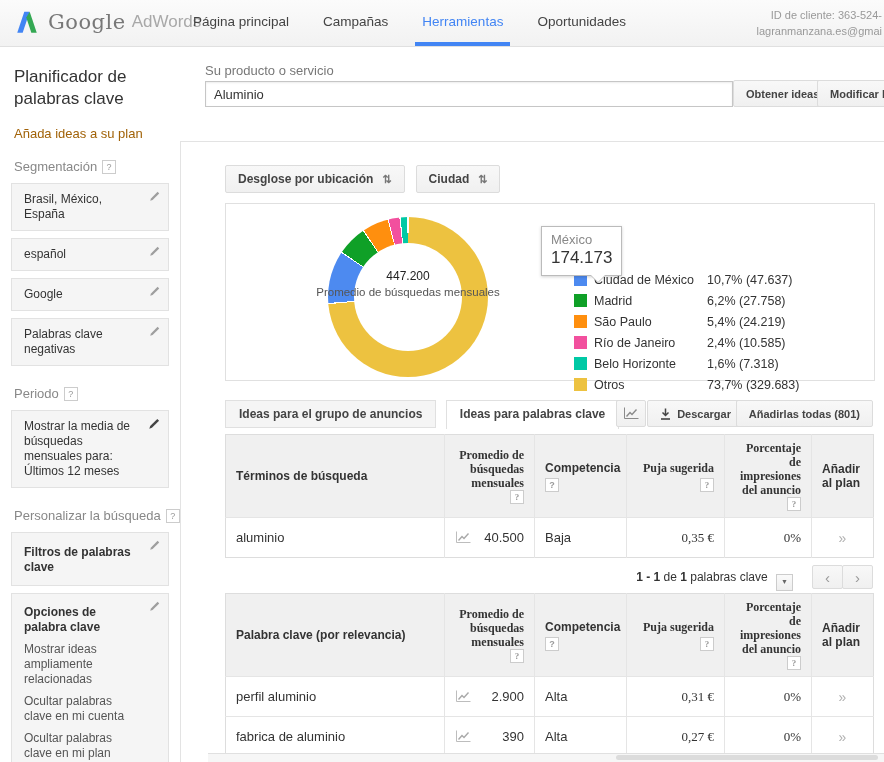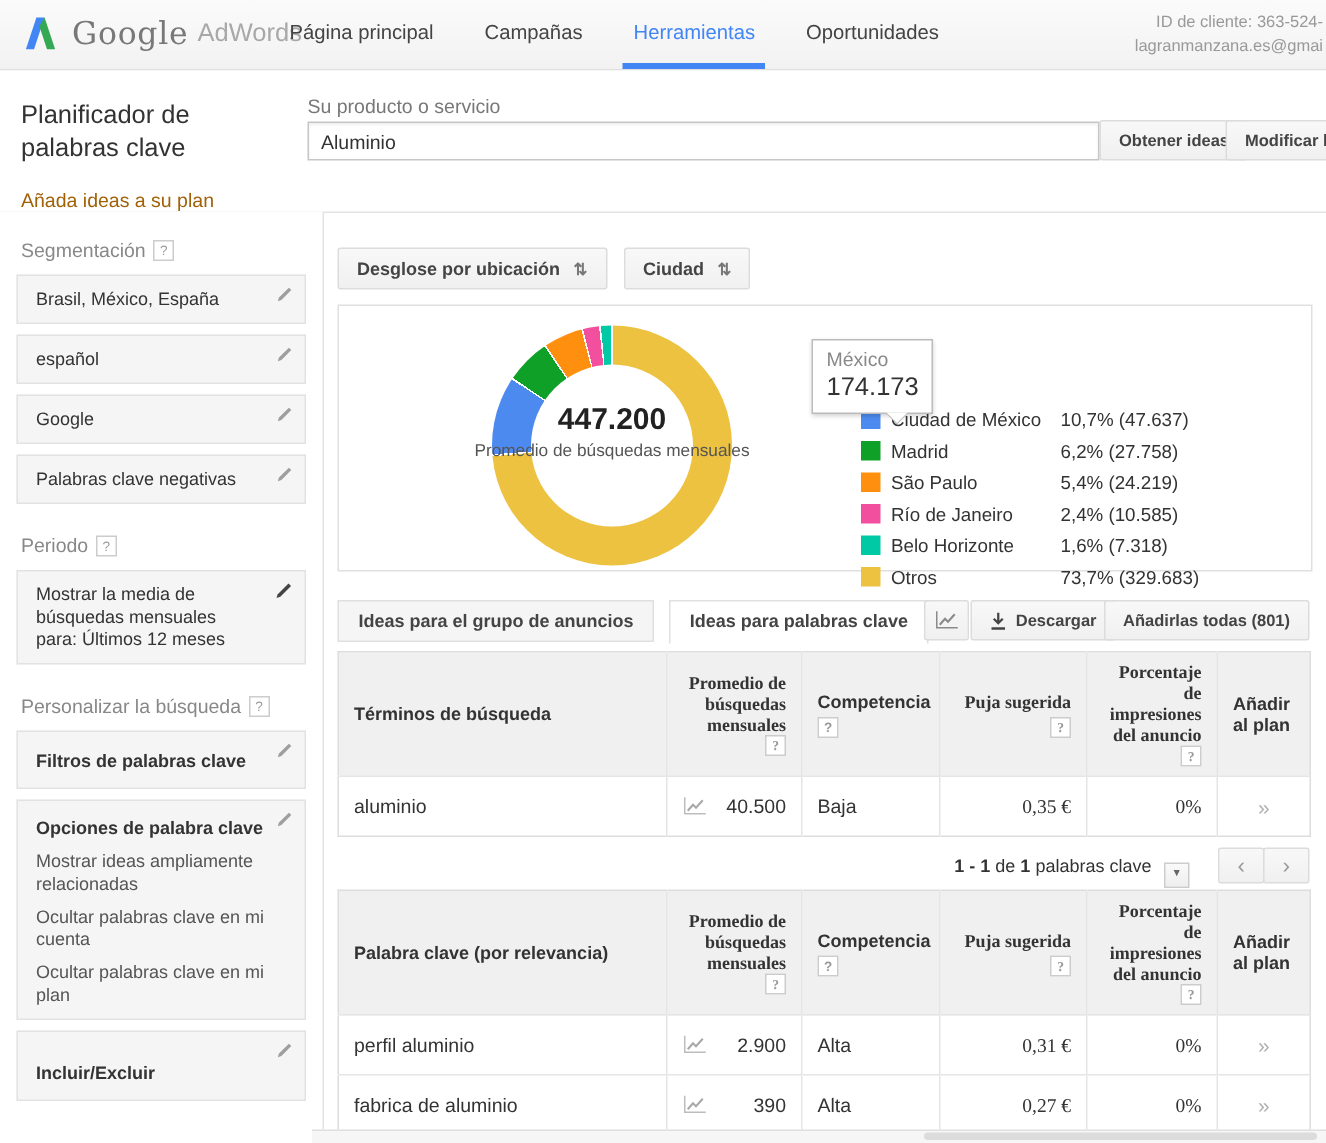--- a/index.html
+++ b/index.html
@@ -23,21 +23,21 @@
   .product-label{position:absolute;left:205px;top:16px;font-size:13px;color:#777;}
   .product-input{position:absolute;left:205px;top:34px;width:510px;height:24px;border:1px solid #c6c6c6;
                  box-shadow:inset 0 1px 2px rgba(0,0,0,.08);font-size:13px;color:#333;padding:0 8px;
                  font-family:"Liberation Sans",sans-serif;}
   .btn{display:inline-flex;align-items:center;justify-content:center;height:27px;box-sizing:border-box;
        background:linear-gradient(#f8f8f8,#f0f0f0);border:1px solid #dcdcdc;border-radius:2px;
        font-size:11px;font-weight:bold;color:#444;padding:0 12px;cursor:pointer;white-space:nowrap;}
   .btn-obtener{position:absolute;left:733px;top:33px;}
   .btn-modificar{position:absolute;left:817px;top:33px;}
   
-  .sidebar{position:absolute;top:141px;left:0;width:216px;height:621px;background:#fff;
+  .sidebar{position:absolute;top:141px;left:0;width:181px;height:621px;background:#fff;
            border-right:1px solid #e3e3e3;box-sizing:border-box;padding-top:18px;}
   .side-heading{font-size:13px;color:#888;margin:0 0 9px 14px;}
   .side-heading .help{margin-left:5px;}
   .side-box{margin:0 11px 7px 11px;background:#f5f5f5;border:1px solid #e2e2e2;
             padding:8px 26px 8px 12px;font-size:12px;color:#333;position:relative;line-height:15px;cursor:pointer;}
   .side-box .pencil{position:absolute;right:7px;top:6px;}
   .side-box.bold{font-weight:bold;}
   .side-gap{height:13px;}
   .side-sub{font-weight:normal;color:#555;margin-top:7px;}
   .pencil{color:#9e9e9e;display:inline-block;line-height:0;}
@@ -46,21 +46,21 @@
         font-size:9px;color:#999;border:1px solid #ccc;background:#fff;vertical-align:1px;cursor:pointer;}
   
   .main{position:absolute;top:141px;left:208px;width:676px;height:621px;}
   .drop-row{position:absolute;left:17px;top:24px;display:flex;gap:11px;}
   .drop-btn{height:28px;font-size:12px;}
   .sort-glyph{margin-left:9px;color:#777;font-size:11px;}
   .chart-panel{position:absolute;left:17px;top:62px;width:648px;height:176px;border:1px solid #e0e0e0;background:#fff;}
   .donut{position:absolute;left:102px;top:13px;width:160px;height:160px;border-radius:50%;}
   .donut-hole{position:absolute;left:26px;top:26px;width:108px;height:108px;border-radius:50%;background:#fff;}
   .donut-center{position:absolute;left:-50px;top:52px;width:260px;text-align:center;pointer-events:none;}
-  .donut-value{font-size:20px;color:#222;font-weight:bold;}
+  .donut-value{font-size:12px;color:#222;}
   .donut-caption{font-size:11.5px;color:#555;margin-top:3px;white-space:nowrap;}
   .tooltip{position:absolute;left:213px;top:9px;min-width:50px;background:#fff;border:1px solid #bbb;
            box-shadow:0 1px 3px rgba(0,0,0,.18);padding:5px 9px 7px 9px;z-index:5;}
   .tooltip-label{font-size:13px;color:#888;}
   .tooltip-value{font-size:17px;color:#333;margin-top:1px;}
   .tooltip::after{content:"";position:absolute;left:62%;bottom:-7px;border:7px solid transparent;
                   border-top-color:#fff;border-bottom:none;}
   .tooltip::before{content:"";position:absolute;left:62%;bottom:-8px;border:7px solid transparent;
                    border-top-color:#bbb;border-bottom:none;margin-left:0;}
   .legend{position:absolute;left:348px;top:65px;}

